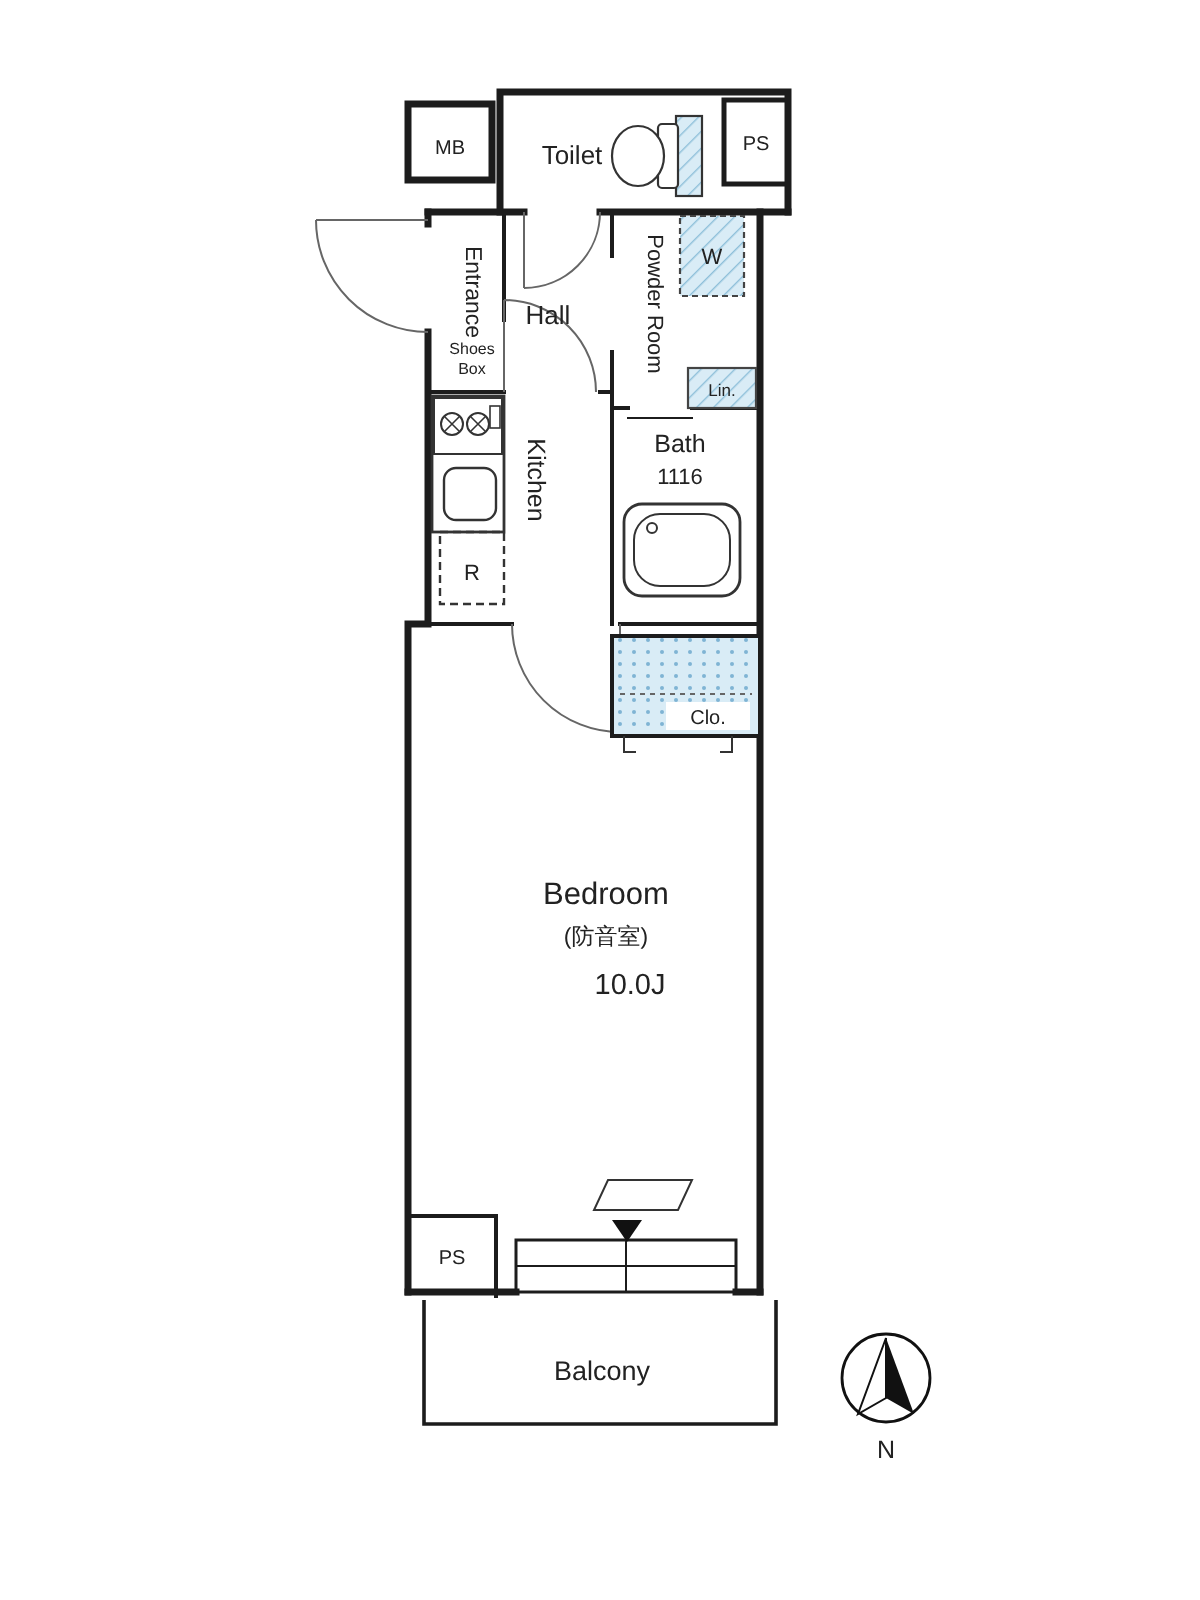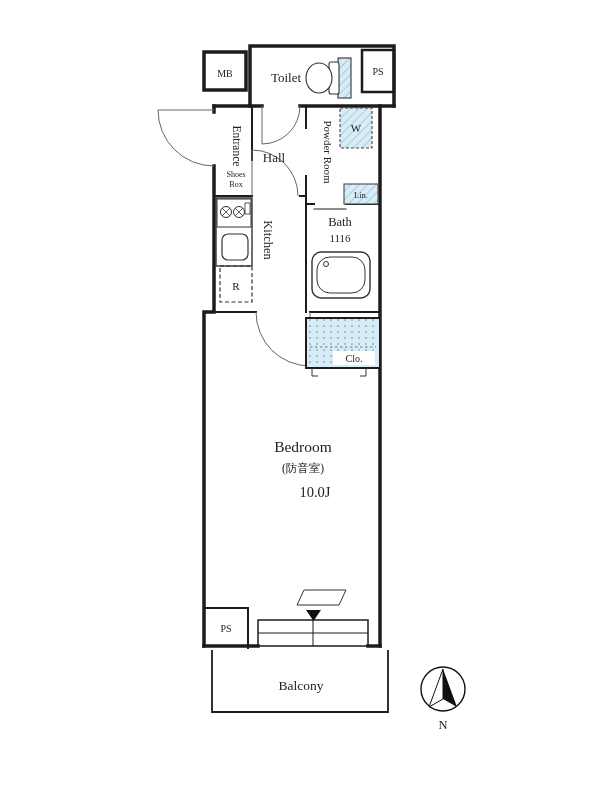--- a/index.html
+++ b/index.html
@@ -1,18 +1,18 @@
 <!DOCTYPE html>
 <html><head>
 <meta charset="utf-8">
 <style>
   html,body{margin:0;padding:0;background:#ffffff;}
   .stage{
     position:relative;width:579px;height:800px;background:#ffffff;
-    font-family:Liberation Serif, serif;overflow:hidden;
+    font-family:Liberation Sans, sans-serif;overflow:hidden;
   }
   .stage svg{position:absolute;left:0;top:0;}
   text{fill:#222222;}
   .t-room{font-size:13px;}
   .t-small{font-size:10px;}
   .t-tiny{font-size:8px;}
 </style>
 </head>
 <body>
 

